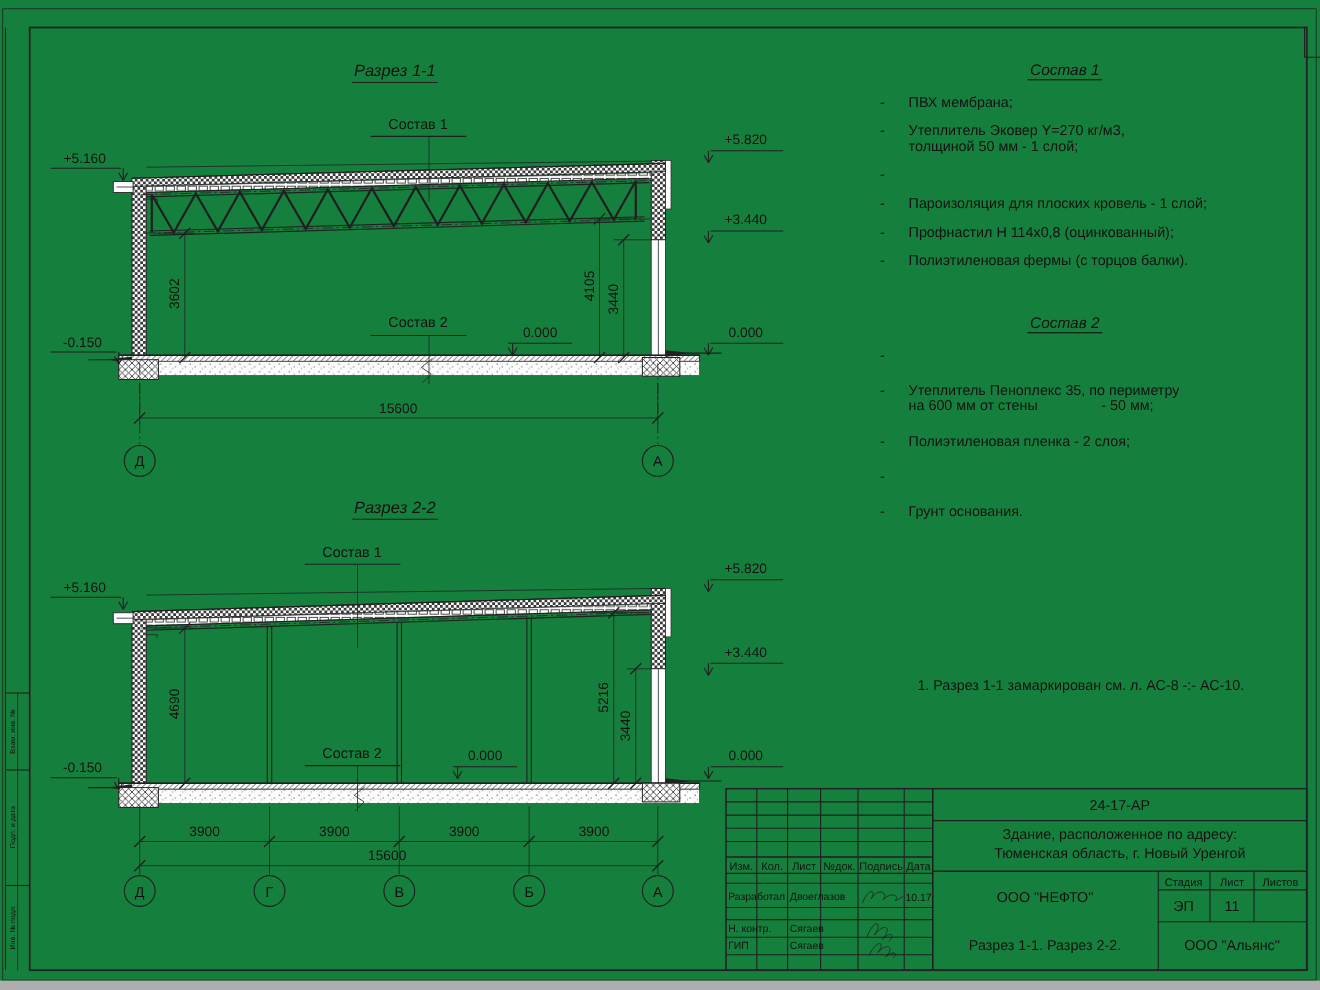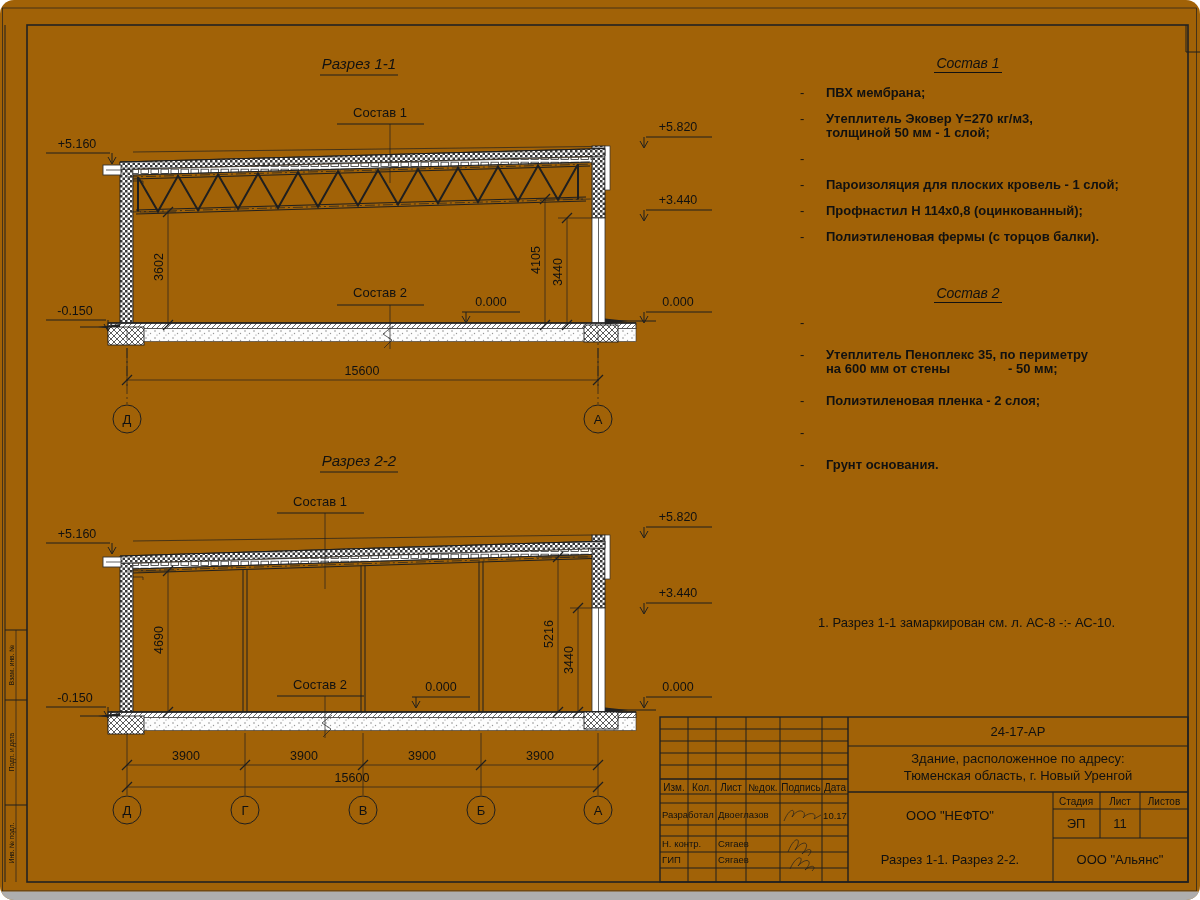--- a/index.html
+++ b/index.html
@@ -1,27 +1,27 @@
 <!DOCTYPE html>
 <html><head>
 <meta charset="utf-8">
 <style>
   html,body{margin:0;padding:0;background:#fff;}
-  #sheet{position:relative;width:1200px;height:900px;background:#a16207;overflow:hidden;
-         font-family:"Liberation Sans", sans-serif;color:#111;border-radius:14px;}
+  #sheet{position:relative;width:1200px;height:900px;background:#15803d;overflow:hidden;
+         font-family:"Liberation Sans", sans-serif;color:#111;}
   #dwg{position:absolute;left:0;top:0;}
   .overlay{position:absolute;font-size:13px;line-height:14px;color:#111;}
   .rc-h{font-style:italic;font-size:14px;text-align:center;margin-bottom:16px;}
   .rc-h span{border-bottom:1px solid #111;padding:0 2px 1px 2px;}
   .rc-item{display:flex;margin-bottom:12px;}
   .rc-item .dash{width:26px;flex:0 0 26px;}
-  .rc-item .txt{white-space:pre-wrap;font-weight:bold;}
+  .rc-item .txt{white-space:pre-wrap;}
   .rc2 .rc-item{margin-bottom:18px;}
   .l2:empty{display:none;}
-  .notes div{margin-bottom:1px;}
+  .notes div{margin-bottom:1px;margin-left:16px;}
   svg text{font-family:"Liberation Sans", sans-serif;fill:#111;}
   .t13{font-size:13px;}
   .t12{font-size:12.5px;}
   .t15{font-size:15px;font-style:italic;}
   .t10{font-size:10px;}
   .t9{font-size:9.5px;}
   .t65{font-size:6.5px;}
   .ln{stroke:#1f1f1f;stroke-width:1;fill:none;}
   .thin{stroke:#1f1f1f;stroke-width:0.7;fill:none;}
   .thk{stroke:#1f1f1f;stroke-width:1.4;fill:none;}

